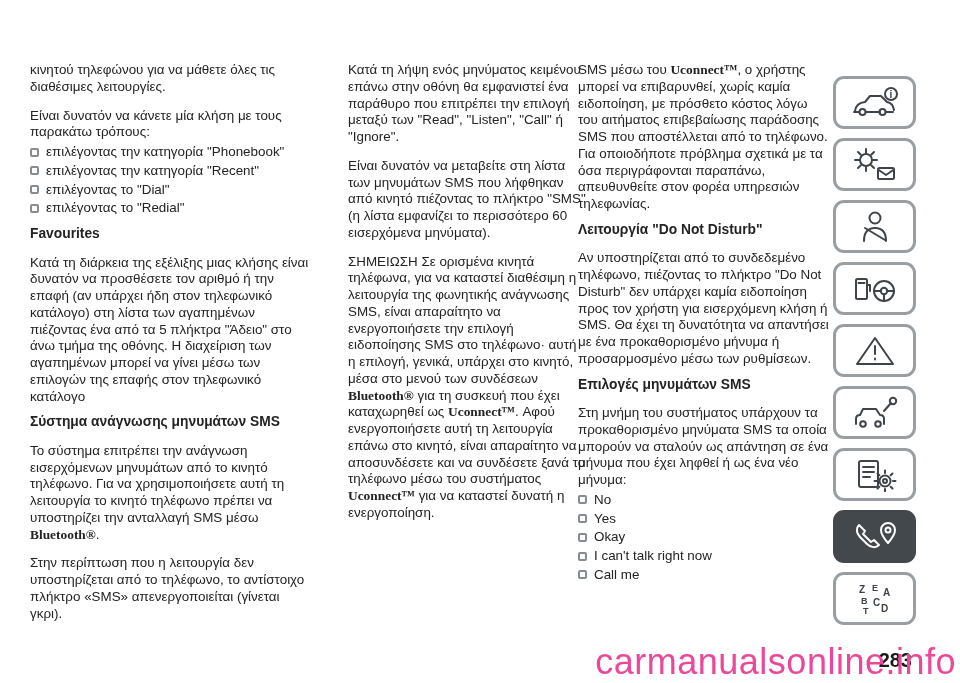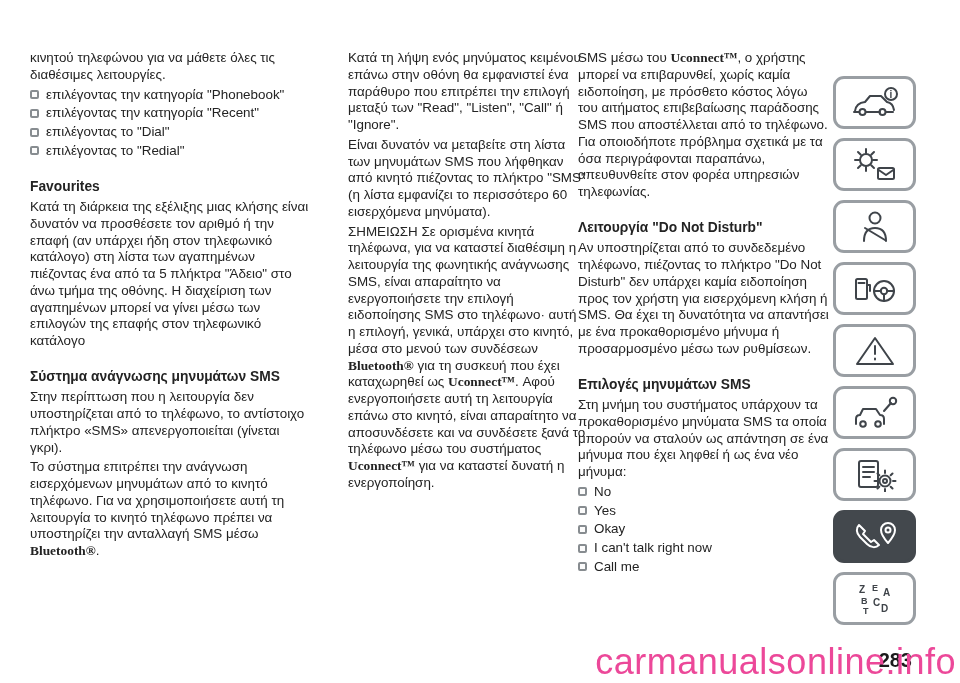--- a/index.html
+++ b/index.html
@@ -8,22 +8,22 @@
     background: #ffffff;
     font-family: "Liberation Sans", "DejaVu Sans", sans-serif;
     color: #232323;
     position: relative;
     overflow: hidden;
   }
   .col { position: absolute; top: 50px; font-size: 13.4px; line-height: 1.25; }
   .col1 { left: 30px;  width: 280px; }
   .col2 { left: 348px; width: 239px; }
   .col3 { left: 578px; width: 252px; }
-  .para { margin: 0 0 3px; }
-  .hd   { font-size: 13.8px; font-weight: bold; margin: 19px 0 4px; line-height: 1.2; }
+  .para { margin: 12px 0 3px; }
+  .hd   { font-size: 13.8px; font-weight: bold; margin: 9px 0 4px; line-height: 1.2; }
   b     { font-weight: bold; font-family: Liberation Serif, serif; }
   .li   { display: flex; gap: 7px; margin: 1px 0 2px; }
   .sq   { flex: 0 0 auto; width: 9px; height: 9px; margin-top: 3.5px;
           border: 2px solid #878c90; border-radius: 2px; background: #fbfbfb; }
   .tabs { position: absolute; right: 44px; top: 76px; display: flex; flex-direction: column; gap: 9px; }
   .tab  { width: 83px; height: 53px; border: 3px solid #999ea3; border-radius: 11px;
           display: flex; align-items: center; justify-content: center;
           color: #3f444a; background: #ffffff; }
   .tab.active { background: #43484d; border-color: #43484d; color: #ffffff; }
   .tab svg { stroke: currentColor; fill: none; stroke-width: 2; stroke-linecap: round; stroke-linejoin: round; }
@@ -32,41 +32,42 @@
   .watermark { position: absolute; right: 4px; bottom: 0; font-size: 36px;
                color: #ec4899; letter-spacing: 0.5px; white-space: nowrap; }
 </style>
 </head>
 <body>
 
 <div>
 
   <section class="col col1">
     <p class="para">κινητού τηλεφώνου για να μάθετε όλες τις διαθέσιμες λειτουργίες.</p>
+    <p class="para">Είναι δυνατόν να κάνετε μία κλήση με τους παρακάτω τρόπους:</p>
     <div class="li">
       <span class="sq"></span>
       <span>επιλέγοντας την κατηγορία "Phonebook"</span>
     </div>
     <div class="li">
       <span class="sq"></span>
       <span>επιλέγοντας την κατηγορία "Recent"</span>
     </div>
     <div class="li">
       <span class="sq"></span>
       <span>επιλέγοντας το "Dial"</span>
     </div>
     <div class="li">
       <span class="sq"></span>
       <span>επιλέγοντας το "Redial"</span>
     </div>
     <h3 class="hd">Favourites</h3>
     <p class="para">Κατά τη διάρκεια της εξέλιξης μιας κλήσης είναι δυνατόν να προσθέσετε τον αριθμό ή την επαφή (αν υπάρχει ήδη στον τηλεφωνικό κατάλογο) στη λίστα των αγαπημένων πιέζοντας ένα από τα 5 πλήκτρα "Άδειο" στο άνω τμήμα της οθόνης. Η διαχείριση των αγαπημένων μπορεί να γίνει μέσω των επιλογών της επαφής στον τηλεφωνικό κατάλογο</p>
     <h3 class="hd">Σύστημα ανάγνωσης μηνυμάτων SMS</h3>
+    <p class="para"><span>Το σύστημα επιτρέπει την ανάγνωση εισερχόμενων μηνυμάτων από το κινητό τηλέφωνο. Για να χρησιμοποιήσετε αυτή τη λειτουργία το κινητό τηλέφωνο πρέπει να υποστηρίζει την ανταλλαγή SMS μέσω </span><b>Bluetooth®</b><span>.</span></p>
     <p class="para">Στην περίπτωση που η λειτουργία δεν υποστηρίζεται από το τηλέφωνο, το αντίστοιχο πλήκτρο «SMS» απενεργοποιείται (γίνεται γκρι).</p>
-    <p class="para"><span>Το σύστημα επιτρέπει την ανάγνωση εισερχόμενων μηνυμάτων από το κινητό τηλέφωνο. Για να χρησιμοποιήσετε αυτή τη λειτουργία το κινητό τηλέφωνο πρέπει να υποστηρίζει την ανταλλαγή SMS μέσω </span><b>Bluetooth®</b><span>.</span></p>
   </section>
 
   <section class="col col2">
     <p class="para">Κατά τη λήψη ενός μηνύματος κειμένου επάνω στην οθόνη θα εμφανιστεί ένα παράθυρο που επιτρέπει την επιλογή μεταξύ των "Read", "Listen", "Call" ή "Ignore".</p>
     <p class="para">Είναι δυνατόν να μεταβείτε στη λίστα των μηνυμάτων SMS που λήφθηκαν από κινητό πιέζοντας το πλήκτρο "SMS" (η λίστα εμφανίζει το περισσότερο 60 εισερχόμενα μηνύματα).</p>
     <p class="para"><span>ΣΗΜΕΙΩΣΗ Σε ορισμένα κινητά τηλέφωνα, για να καταστεί διαθέσιμη η λειτουργία της φωνητικής ανάγνωσης SMS, είναι απαραίτητο να ενεργοποιήσετε την επιλογή ειδοποίησης SMS στο τηλέφωνο· αυτή η επιλογή, γενικά, υπάρχει στο κινητό, μέσα στο μενού των συνδέσεων </span><b>Bluetooth®</b><span> για τη συσκευή που έχει καταχωρηθεί ως </span><b>Uconnect™</b><span>. Αφού ενεργοποιήσετε αυτή τη λειτουργία επάνω στο κινητό, είναι απαραίτητο να αποσυνδέσετε και να συνδέσετε ξανά το τηλέφωνο μέσω του συστήματος </span><b>Uconnect™</b><span> για να καταστεί δυνατή η ενεργοποίηση.</span></p>
   </section>
 
   <section class="col col3">
     <p class="para"><span>SMS μέσω του </span><b>Uconnect™</b><span>, ο χρήστης μπορεί να επιβαρυνθεί, χωρίς καμία ειδοποίηση, με πρόσθετο κόστος λόγω του αιτήματος επιβεβαίωσης παράδοσης SMS που αποστέλλεται από το τηλέφωνο. Για οποιοδήποτε πρόβλημα σχετικά με τα όσα περιγράφονται παραπάνω, απευθυνθείτε στον φορέα υπηρεσιών τηλεφωνίας.</span></p>

